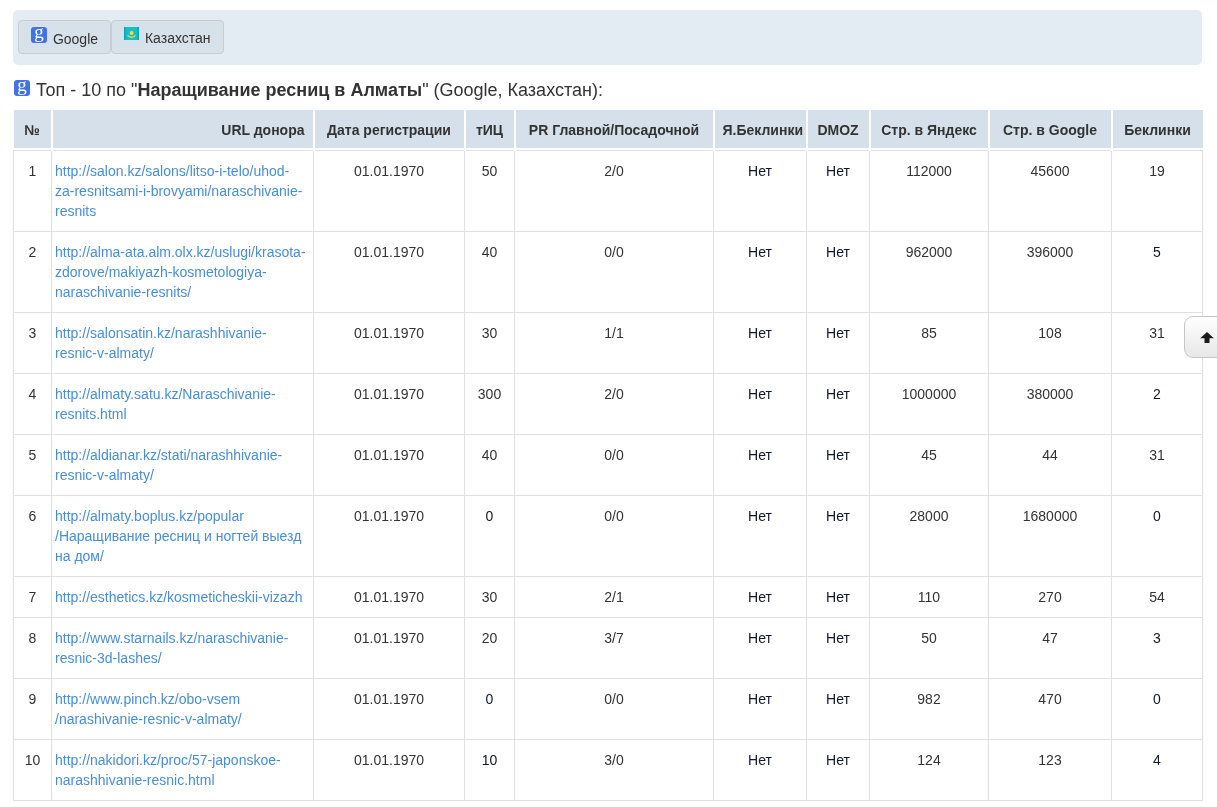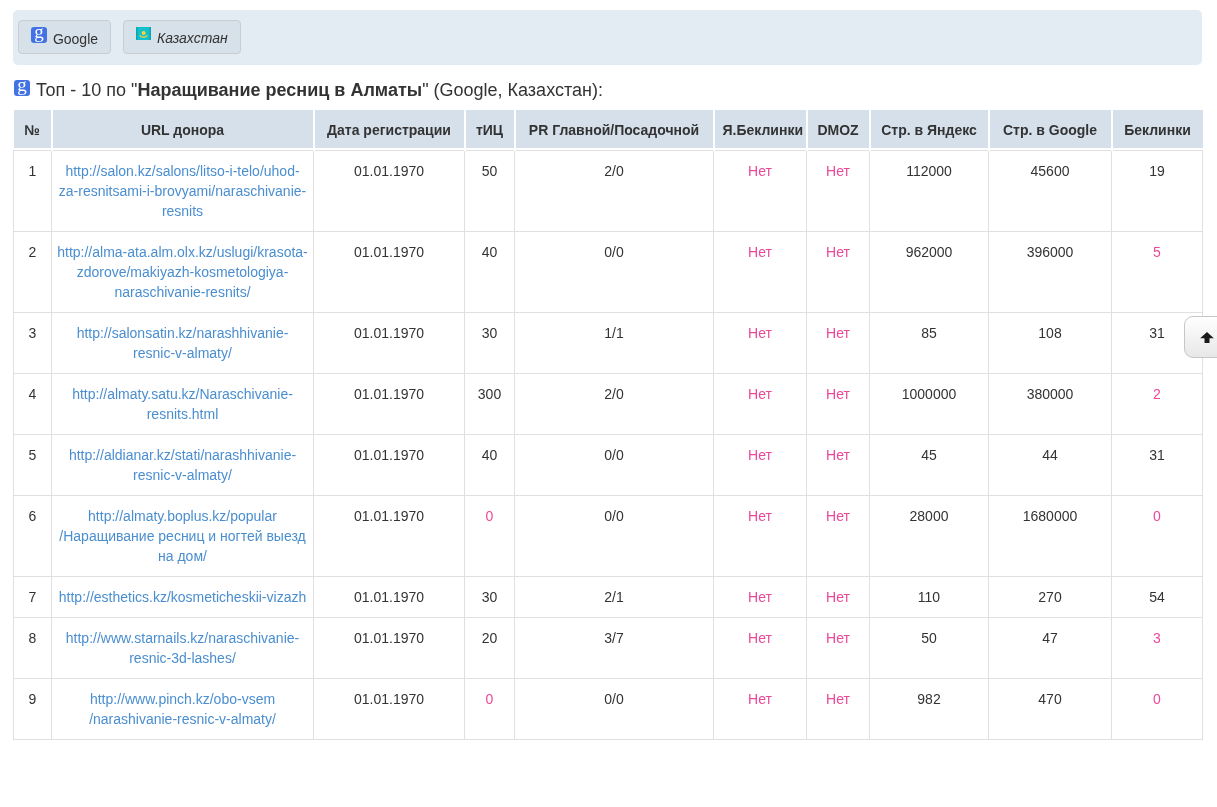--- a/index.html
+++ b/index.html
@@ -1,33 +1,33 @@
 <!DOCTYPE html>
 <html lang="ru"><head>
 <meta charset="utf-8">
 <title>Топ - 10</title>
 <style>
 html,body{margin:0;padding:0;background:#fff;}
 body{font-family:"Liberation Sans",sans-serif;font-size:14px;line-height:20px;color:#333;}
 .wrap{margin:0 14px 0 13px;width:1189px;}
 .panel{margin-top:10px;height:34px;background:#e3ecf3;border-radius:5px;padding:10px 4px 11px 5px;}
 .btn{display:inline-block;vertical-align:top;height:34px;line-height:20px;padding:6px 12px;background:#d7e1ea;border:1px solid #c7cdd3;border-radius:4px;color:#333;font-size:14px;box-sizing:border-box;}
-.btn+.btn{margin-left:12px;font-style:italic;}
+.btn+.btn{margin-left:0;}
 .btn svg.gi{vertical-align:1px;margin-right:2px;}
 .btn svg.kz{vertical-align:3px;margin-right:2px;}
 .hline{margin:14px 0 0 1px;font-size:18px;line-height:22px;color:#333;}
 .hline svg{vertical-align:0px;margin-right:6px;}
 table{border-collapse:collapse;table-layout:fixed;width:1189px;margin-top:9px;}
 th{background:linear-gradient(#d5e0ea 38px,#ffffff 38px);padding:10px 8px;font-weight:bold;font-size:14px;line-height:20px;text-align:center;vertical-align:top;color:#333;}
 th+th{border-left:2px solid #fff;}
-th.url{text-align:center;}
+th.url{text-align:right;}
 td{border:1px solid #e0e0e0;padding:10px 8px;text-align:center;vertical-align:top;}
-td.url{text-align:center;padding-left:3px;padding-right:3px;}
+td.url{text-align:left;padding-left:3px;padding-right:3px;}
 a{color:#4a8ed0;text-decoration:none;}
-.r{color:#ec4899;}
+.r{color:#0f172a;}
 .totop{position:fixed;top:316px;right:-12px;width:43px;height:40px;background:linear-gradient(#ffffff,#e7e7e7);border:1px solid #c6c6c6;border-radius:9px 0 0 9px;text-align:center;}
 .totop svg{margin-top:15px;}
 </style>
 </head>
 <body>
 <div class="wrap">
   <div class="panel">
     <span class="btn"><svg class="gi" width="16" height="16">
           <rect x="0" y="0" width="16" height="16" rx="3" fill="#4272e3"></rect>
           <text x="8" y="11" font-family="Liberation Serif" font-size="19" fill="#fff" text-anchor="middle">g</text>
@@ -172,18 +172,30 @@
           <td class="url"><a href="#">http://www.pinch.kz/obo-vsem<br>/narashivanie-resnic-v-almaty/</a></td>
           <td>01.01.1970</td>
           <td class="r">0</td>
           <td>0/0</td>
           <td class="r">Нет</td>
           <td class="r">Нет</td>
           <td>982</td>
           <td>470</td>
           <td class="r">0</td>
       </tr>
+      <tr>
+        <td>10</td>
+          <td class="url"><a href="#">http://nakidori.kz/proc/57-japonskoe-<br>narashhivanie-resnic.html</a></td>
+          <td>01.01.1970</td>
+          <td class="r">10</td>
+          <td>3/0</td>
+          <td class="r">Нет</td>
+          <td class="r">Нет</td>
+          <td>124</td>
+          <td>123</td>
+          <td class="r">4</td>
+      </tr>
     </tbody>
   </table>
 </div>
 <div class="totop"><svg width="14" height="11" viewBox="0 0 14 11">
       <path d="M7 0 L13.8 6.2 L9.5 6.2 L9.5 11 L4.5 11 L4.5 6.2 L0.2 6.2 Z" fill="#1a1a1a"></path>
     </svg></div>
 
 </body></html>

